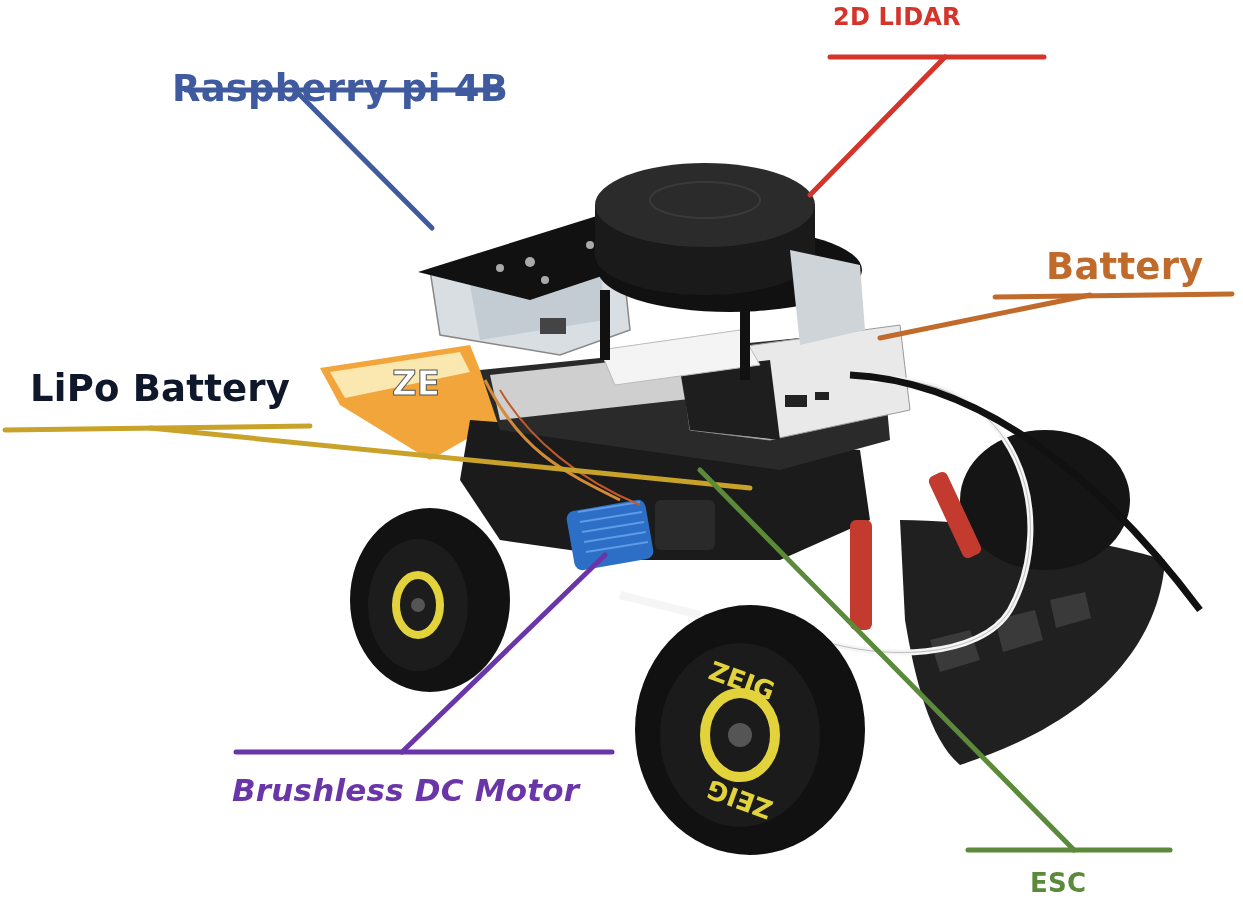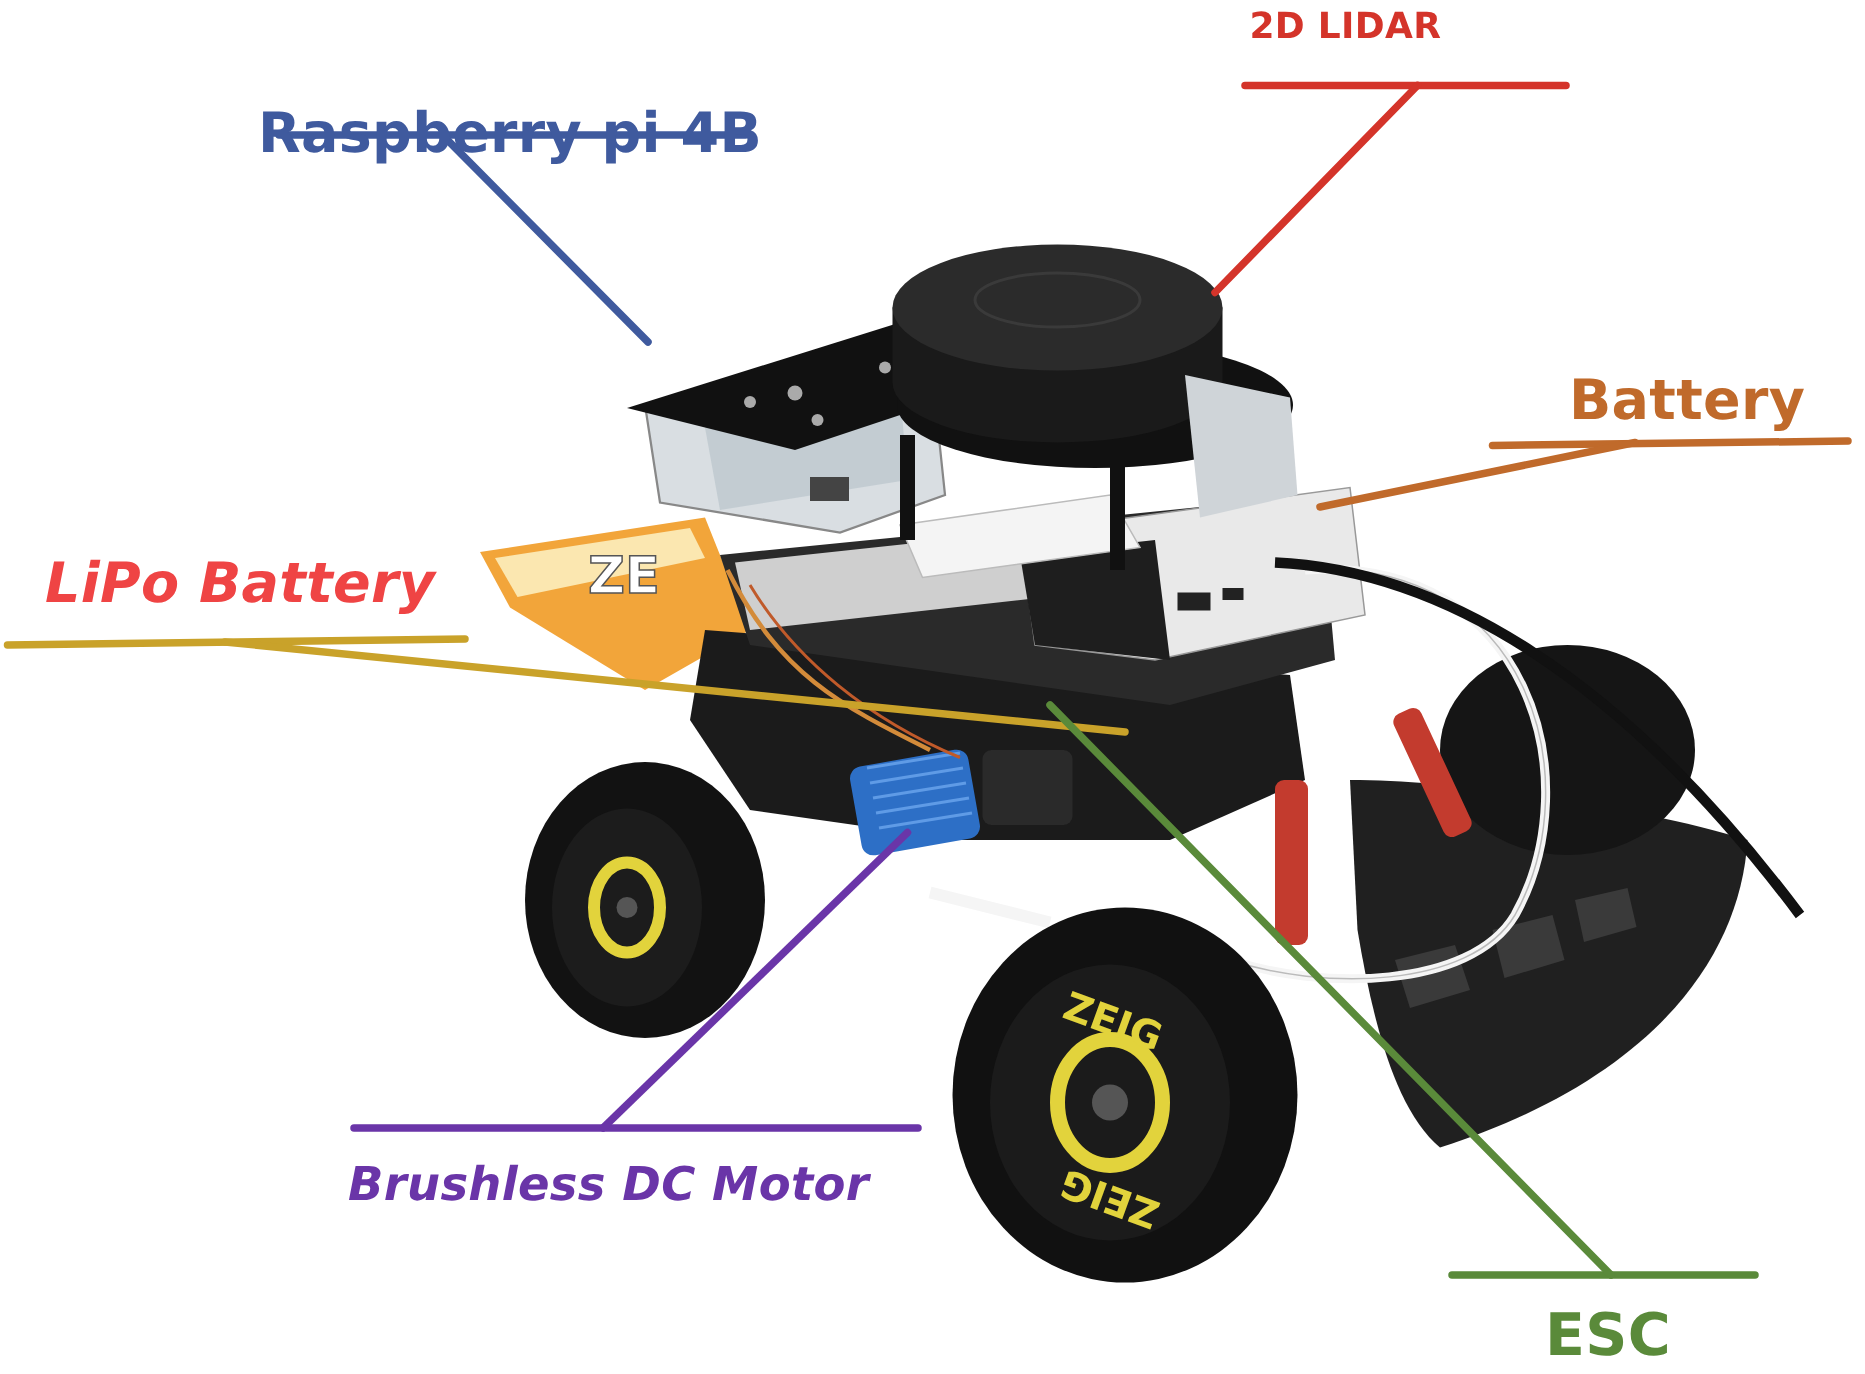--- a/index.html
+++ b/index.html
@@ -113,15 +113,15 @@
     <line x1="402" y1="752" x2="605" y2="555" stroke="#6a35a8"></line>
 
     <line x1="968" y1="850" x2="1170" y2="850" stroke="#5a8a3a"></line>
     <line x1="1074" y1="850" x2="700" y2="470" stroke="#5a8a3a"></line>
   </g>
 </svg>
 
 <div class="label" style="left:172px; top:27px; font-size:37px; color:#3f5a9e;margin-top:40px;">Raspberry pi 4B</div>
 <div class="label" style="left:833px; top:3px; font-size:24px; color:#d4342a;">2D LIDAR</div>
 <div class="label" style="left:1046px; top:233px; font-size:37px; color:#c06a2b;margin-top:12px;">Battery</div>
-<div class="label" style="left:30px; top:367px; font-size:37px; color:#ef4444;font-style:italic;">LiPo Battery</div>
+<div class="label" style="left:30px; top:367px; font-size:37px; color:#0f172a;">LiPo Battery</div>
 <div class="label" style="left:232px; top:772px; font-size:31px; color:#6a35a8;font-style:italic;">Brushless DC Motor</div>
-<div class="label" style="left:1030px; top:868px; font-size:39px; color:#5a8a3a;">ESC</div>
+<div class="label" style="left:1030px; top:868px; font-size:26px; color:#5a8a3a;">ESC</div>
 
 </body></html>

